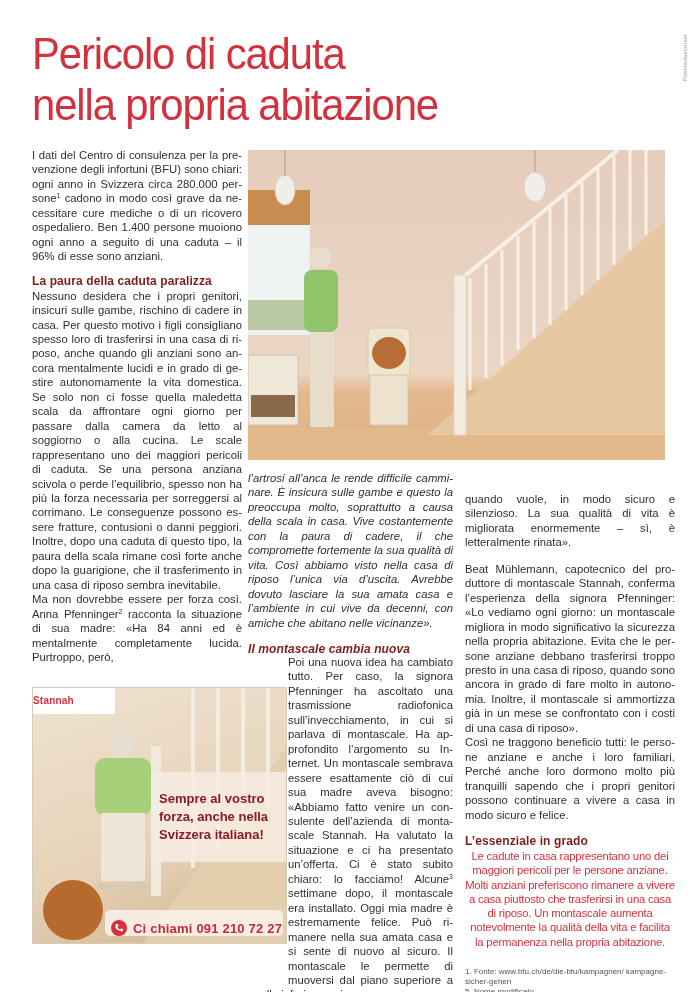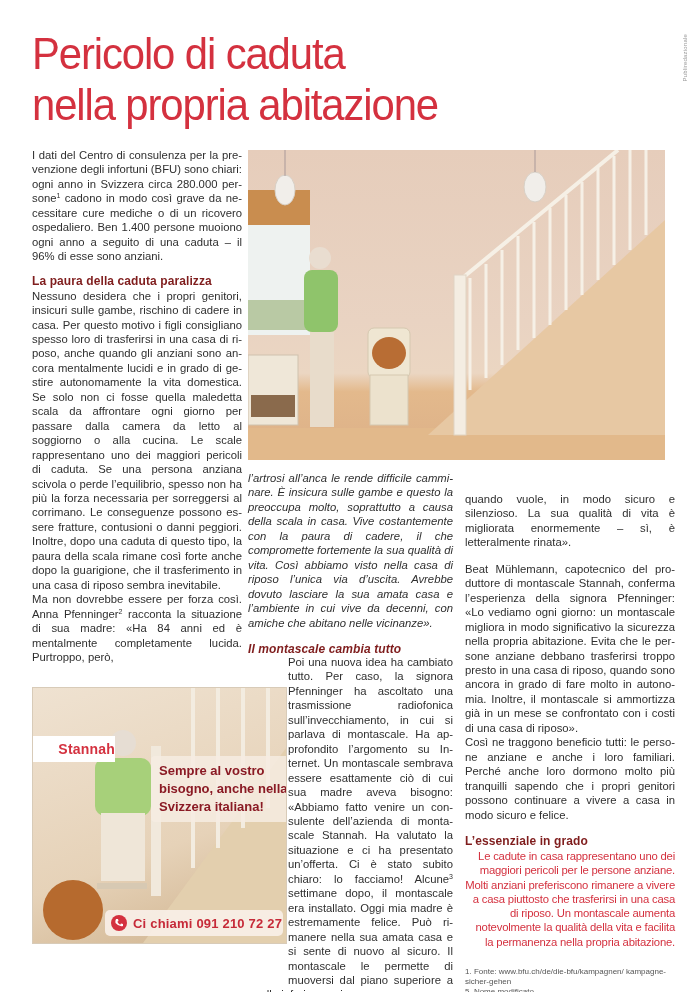--- a/index.html
+++ b/index.html
@@ -16,40 +16,40 @@
          hyphens: manual; color: #2f2f2f; }
   .col p { margin: 0; }
   .col h2 { margin: 0; font-size: 12px; line-height: 15px; font-weight: bold;
             color: #7f1d1d; letter-spacing: 0.1px; }
   .col1 { left: 32px; top: 148px; width: 210px; }
   .col2 { left: 248px; top: 471px; width: 205px; font-style: italic; }
   .col3 { left: 465px; top: 492px; width: 210px; }
   .gap { height: 14px; }
   sup { font-size: 7px; line-height: 0; vertical-align: 4px; }
   .wrap-float { float: left; width: 44px; height: 300px; }
-  .summary { color: #d4313f; font-size: 11.3px; line-height: 14.3px; text-align: right;
+  .summary { color: #d4313f; font-size: 11.3px; line-height: 14.3px; text-align: center;
              letter-spacing: -0.2px; }
   .footnotes { margin-top: 18px; font-size: 8px; line-height: 10px; color: #555; text-align: left; }
 
   
   .photo { position: absolute; left: 248px; top: 150px; width: 417px; height: 310px; overflow: hidden;
            background: linear-gradient(180deg, #e6cdbb 0%, #e9d3c2 55%, #ebd6c2 72%, #e3b98c 78%, #dcb088 100%); }
   
   .ad { position: absolute; left: 32px; top: 687px; width: 253px; height: 255px; overflow: hidden;
         background: linear-gradient(160deg, #efe2d1 0%, #e6d2b8 60%, #cdb08a 100%);
         border: 1px solid #d8cbb8; }
   .ad-logo { position: absolute; left: 0; top: 0; width: 82px; height: 26px; background: #fff;
-             color: #d4313f; font-weight: bold; font-size: 14px; line-height: 26px; text-align: right;
-             letter-spacing: 0.2px; margin-top: 48px; }
-  .ad-slogan { position: absolute; left: 118px; top: 68px; width: 140px; padding: 6px 8px;
+             color: #d4313f; font-weight: bold; font-size: 10px; line-height: 26px; text-align: left;
+             letter-spacing: 0.2px; }
+  .ad-slogan { position: absolute; left: 118px; top: 84px; width: 140px; padding: 18px 8px;
                background: rgba(246, 236, 226, 0.85); border-radius: 4px; color: #8a1a24;
                font-weight: bold; font-size: 13px; line-height: 18px; }
   .ad-slogan span { display: block; white-space: nowrap; }
   .ad-call { position: absolute; left: 72px; top: 222px; width: 178px; height: 26px;
-             background: rgba(248, 238, 230, 0.95); border-radius: 5px; display: flex; align-items: center; }
+             background: rgba(248, 238, 230, 0.95); border-radius: 5px; display: flex; align-items: flex-end; }
   .ad-call .phone-ico { width: 16px; height: 16px; border-radius: 50%; background: #d4313f; margin: 0 6px 0 6px;
                         display: flex; align-items: center; justify-content: center; }
   .ad-call .txt { color: #c62a38; font-weight: bold; font-size: 13px; letter-spacing: 0.2px; white-space: nowrap; }
 </style>
 </head>
 <body>
 
 <h1 class="title">
   <span>Pericolo di caduta</span>
   <span>nella propria abitazione</span>
@@ -105,21 +105,21 @@
   <p><span>I dati del Centro di consulenza per la pre­venzione degli infortuni (BFU) sono chiari: ogni anno in Svizzera circa 280.000 per­sone</span><sup>1</sup><span> cadono in modo così grave da ne­cessitare cure mediche o di un ricovero ospedaliero. Ben 1.400 persone muoiono ogni anno a seguito di una caduta – il 96% di esse sono anziani.</span></p>
   <div class="gap" style="height:10px"></div>
   <h2>La paura della caduta paralizza</h2>
   <p>Nessuno desidera che i propri genitori, insicuri sulle gambe, rischino di cadere in casa. Per questo motivo i figli consigliano spesso loro di trasferirsi in una casa di ri­poso, anche quando gli anziani sono an­cora mentalmente lucidi e in grado di ge­stire autonomamente la vita domestica. Se solo non ci fosse quella maledetta scala da affrontare ogni giorno per passare dalla camera da letto al soggiorno o alla cucina. Le scale rappresentano uno dei maggiori pericoli di caduta. Se una persona anziana scivola o perde l’equilibrio, spesso non ha più la forza necessaria per sorreggersi al corrimano. Le conseguenze possono es­sere fratture, contusioni o danni peggiori. Inoltre, dopo una caduta di questo tipo, la paura della scala rimane così forte anche dopo la guarigione, che il trasferimento in una casa di riposo sembra inevitabile.</p>
   <p><span>Ma non dovrebbe essere per forza così. Anna Pfenninger</span><sup>2</sup><span> racconta la situazione di sua madre: «Ha 84 anni ed è mentalmente completamente lucida. Purtroppo, però,</span></p>
 </div>
 
 <div class="col col2">
   <p>l’artrosi all’anca le rende difficile cammi­nare. È insicura sulle gambe e questo la preoccupa molto, soprattutto a causa del­la scala in casa. Vive costantemente con la paura di cadere, il che compromette fortemente la sua qualità di vita. Così ab­biamo visto nella casa di riposo l’unica via d’uscita. Avrebbe dovuto lasciare la sua amata casa e l’ambiente in cui vive da de­cenni, con amiche che abitano nelle vici­nanze».</p>
   <div class="gap" style="height:12px"></div>
-  <h2>Il montascale cambia tutto</h2>
+  <h2>Il montascale cambia nuova</h2>
   <p>
       <span style="display:block;height:28px;float:none"></span>
     </p>
 </div>
 <div class="col" style="left:248px; top:655px; width:205px;">
   <div class="wrap-float" style="float:left;width:40px;height:300px;margin-top:28px;"></div>
   <p><span>Poi una nuova idea ha cambiato tutto. Per caso, la signora Pfenninger ha ascoltato una trasmissione radiofonica sull’invecchiamento, in cui si parlava di montascale. Ha ap­profondito l’argomento su In­ternet. Un montascale sembra­va essere esattamente ciò di cui sua madre aveva bisogno: «Abbiamo fatto venire un con­sulente dell’azienda di monta­scale Stannah. Ha valutato la situazione e ci ha presentato un’offerta. Ci è stato subito chiaro: lo facciamo! Alcune</span><sup>3</sup><span> settimane dopo, il montascale era installato. Oggi mia madre è estremamente felice. Può ri­manere nella sua amata casa e si sente di nuovo al sicuro. Il montascale le permette di muoversi dal piano superiore a quello inferiore e viceversa,</span></p>
 </div>
 
 <div class="col col3">
@@ -149,21 +149,21 @@
     <rect x="118" y="58" width="10" height="150" fill="#f1e9dc"></rect>
     <circle cx="90" cy="55" r="13" fill="#e6ddd3"></circle>
     <rect x="62" y="70" width="56" height="58" rx="10" fill="#a7d07a"></rect>
     <rect x="68" y="125" width="44" height="68" fill="#efe6d8"></rect>
     <rect x="64" y="195" width="50" height="6" fill="#d7c9b3"></rect>
     <ellipse cx="40" cy="222" rx="30" ry="30" fill="#b66a2e"></ellipse>
   </svg>
   <div class="ad-logo">Stannah</div>
   <div class="ad-slogan">
     <span>Sempre al vostro</span>
-    <span>bisogno, anche nella</span>
+    <span>forza, anche nella</span>
     <span>Svizzera italiana!</span>
   </div>
   <div class="ad-call">
     <span class="phone-ico">
       <svg width="10" height="10" viewBox="0 0 10 10">
           <path d="M2 1 L4 1 L4.5 3 L3.3 3.8 Q4.3 5.8 6.2 6.7 L7 5.5 L9 6 L9 8 Q5 9 1.5 5 Q1 3 2 1 Z" fill="#fff"></path>
         </svg>
     </span>
     <span class="txt">Ci chiami 091 210 72 27</span>
   </div>

